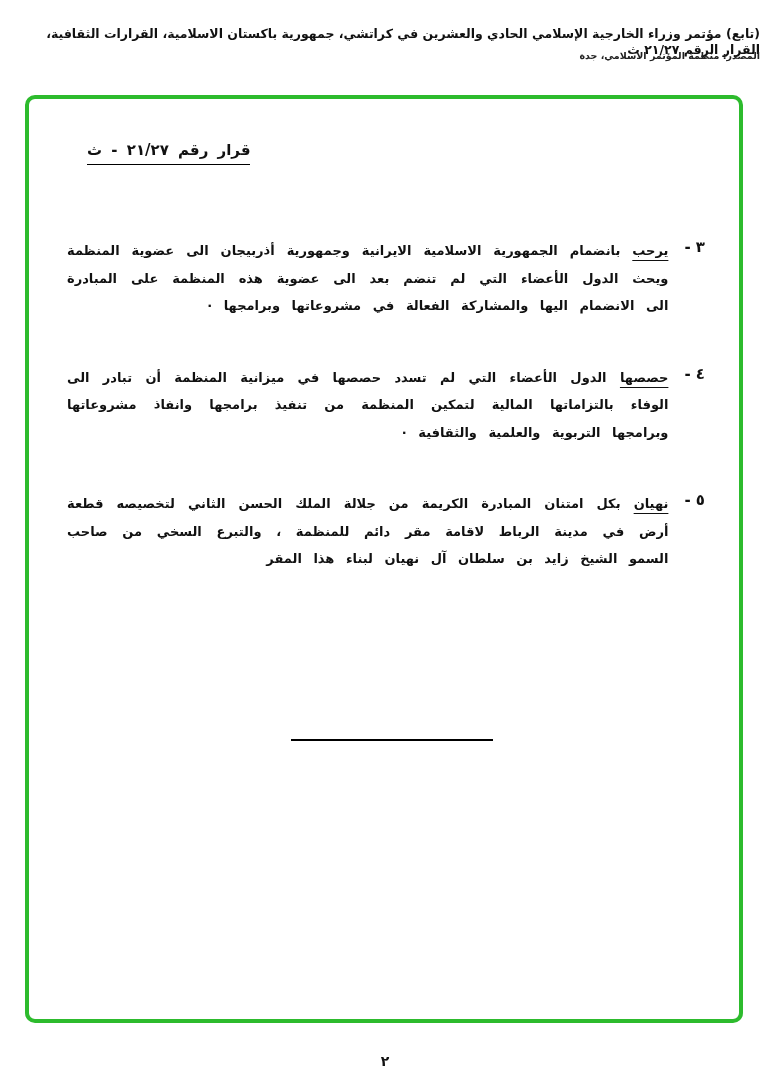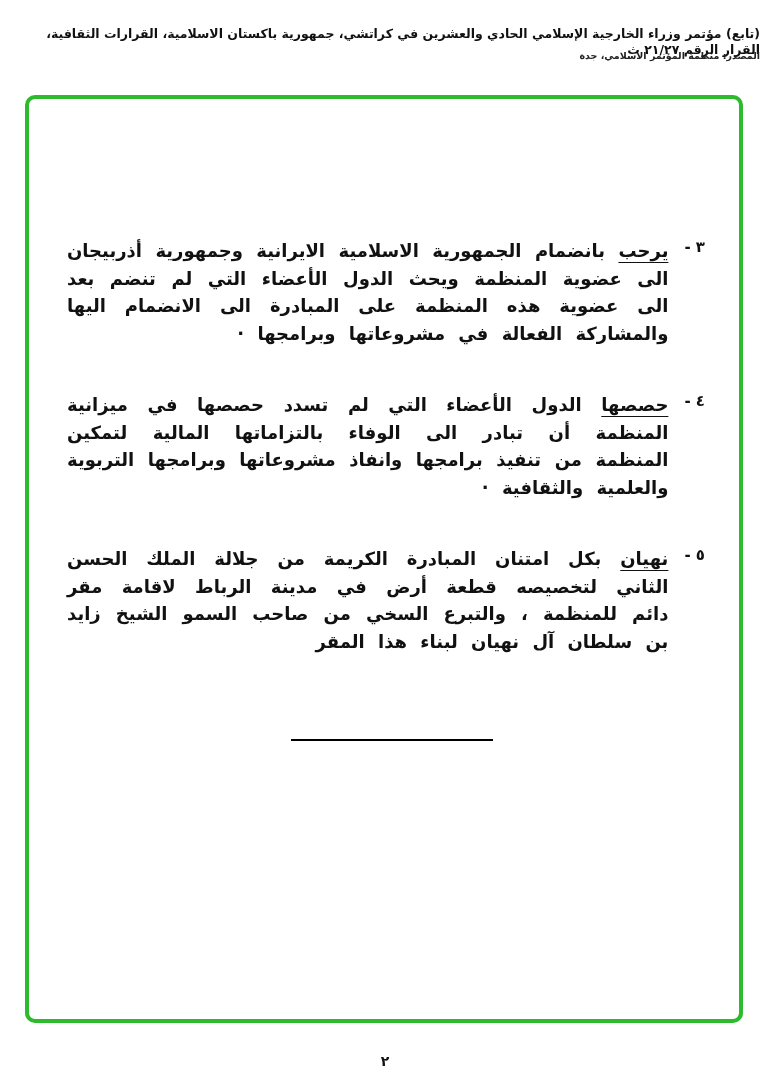--- a/index.html
+++ b/index.html
@@ -46,21 +46,21 @@
     gap:16px;
     margin-bottom:44px;
   }
   .item-number {
     font-weight:bold; font-size:15px;
     white-space:nowrap;
     padding-top:1px;
   }
   .item-text {
     flex:1;
-    font-weight:bold; font-size:18px;
+    font-weight:bold; font-size:13px;
     line-height:27.5px;
     text-align:justify;
     letter-spacing:1.6px;
     word-spacing:7px;
   }
   .lead-word {
     text-decoration:underline;
     text-underline-offset:5px;
   }
   .divider {
@@ -75,20 +75,21 @@
   }
 </style>
 </head>
 <body>
 
 <div class="page-header">(تابع) مؤتمر وزراء الخارجية الإسلامي الحادي والعشرين في كراتشي، جمهورية باكستان الاسلامية، القرارات الثقافية، القرار الرقم ٢١/٢٧ ث</div>
 <div class="page-subheader">المصدر: منظمة المؤتمر الاسلامي، جدة</div>
 
 <div class="green-frame">
 
+  <div class="doc-title">قرار رقم ٢١/٢٧ - ث</div>
 
   <div class="items">
 
     <div class="item">
       <div class="item-number">٣ -</div>
       <div class="item-text"><span class="lead-word">يرحب</span> <span>بانضمام الجمهورية الاسلامية الايرانية وجمهورية أذربيجان الى عضوية المنظمة ويحث الدول الأعضاء التي لم تنضم بعد الى عضوية هذه المنظمة على المبادرة الى الانضمام اليها والمشاركة الفعالة في مشروعاتها وبرامجها ·</span></div>
     </div>
 
     <div class="item">
       <div class="item-number">٤ -</div>

